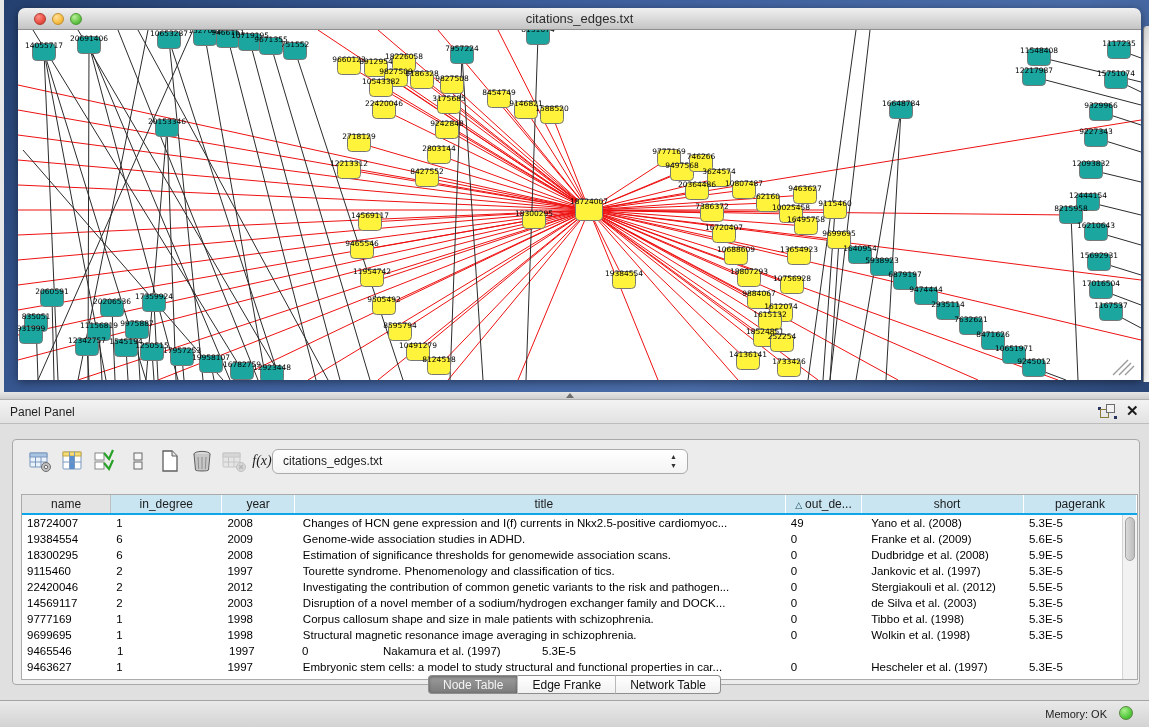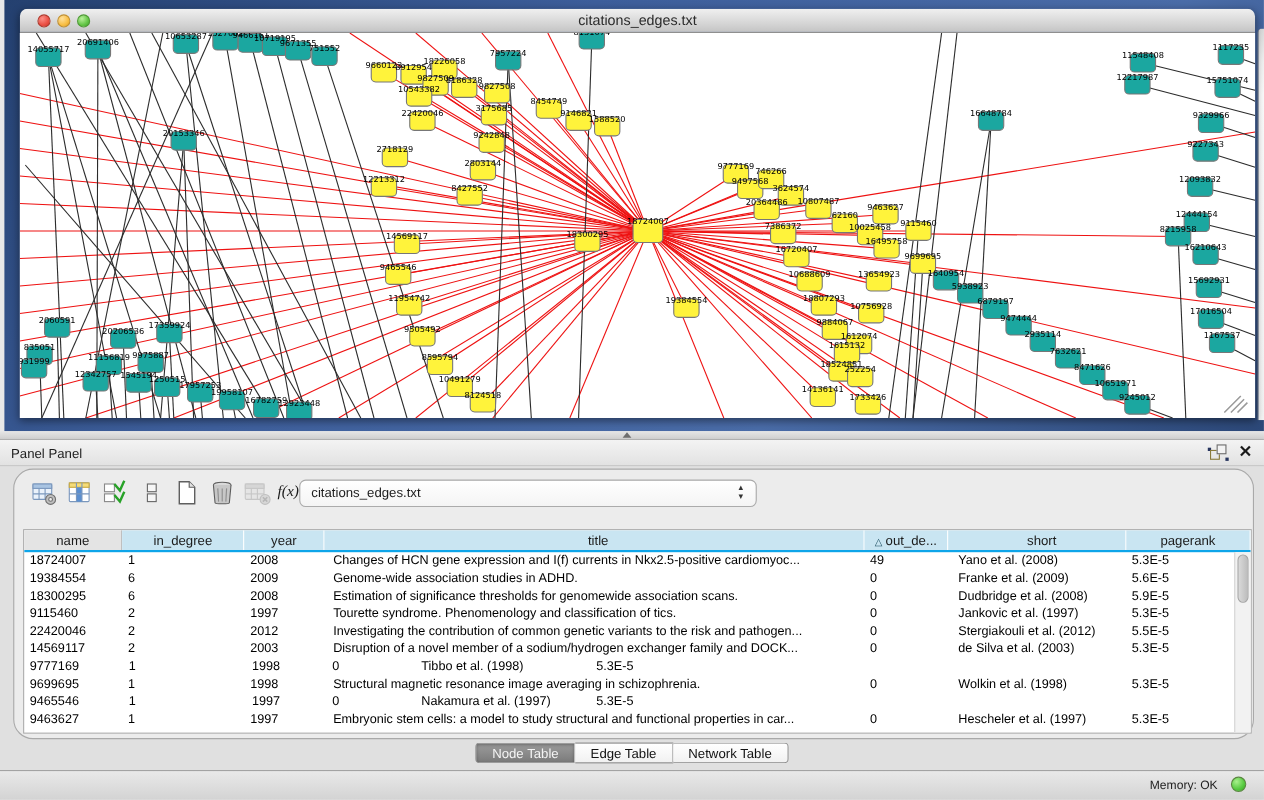--- a/index.html
+++ b/index.html
@@ -38,22 +38,22 @@
     background:linear-gradient(180deg,#F3F3F3,#E2E2E2); border-bottom:1px solid #BDBDBD; }
   #tp-title { position:absolute; left:10px; top:5px; font-size:12px; color:#1E1E1E; }
   #tp-float { position:absolute; left:1100px; top:4px; width:16px; height:16px; }
   #tp-float .sq1 { position:absolute; left:0; top:5px; width:9px; height:9px; border:1.5px solid #8A7B3A; background:transparent; }
   #tp-float .sq2 { position:absolute; left:6px; top:0; width:9px; height:9px; border:1.5px solid #6B6B6B; background:#F3F3F3; }
   #tp-float .dot1 { position:absolute; left:-2px; top:3px; width:3px; height:3px; background:#27355E; }
   #tp-float .dot2 { position:absolute; left:14px; top:12px; width:3px; height:3px; background:#27355E; }
   #tp-close { position:absolute; left:1126px; top:3px; font-size:15px; font-weight:bold; color:#1A1A1A; line-height:16px; }
 
   #tp-body { position:absolute; left:0; top:424px; width:1149px; height:276px; background:#E0E0E0; }
-  #tp-inner { position:absolute; left:12px; top:2px; width:1128px; height:246px;
-    background:#ECECEC; border:1px solid #A9A9A9; border-radius:18px; }
+  #tp-inner { position:absolute; left:12px; top:15px; width:1128px; height:246px;
+    background:#ECECEC; border:1px solid #A9A9A9; border-radius:4px; }
 
   
   #tp-toolbar { position:absolute; left:8px; top:8px; width:1110px; height:30px; }
   .tbi { position:absolute; top:0; width:26px; height:26px; display:flex; align-items:center; justify-content:center; }
   #tbi-fx { font-family:"Liberation Serif", serif; font-style:italic; font-size:14px; color:#1A1A1A; }
   #table-selector { position:absolute; left:251px; top:1px; width:416px; height:25px;
     background:linear-gradient(180deg,#FFFFFF,#F4F4F4); border:1px solid #ABABAB; border-radius:6px;
     font-size:12px; color:#1C1C1C; line-height:23px; padding-left:10px; }
   #selector-arrows { position:absolute; right:10px; top:2px; font-size:7px; color:#333; line-height:9px; text-align:center; }
 
@@ -630,20 +630,21 @@
             <div class="td c2">2003</div>
             <div class="td c3">Disruption of a novel member of a sodium/hydrogen exchanger family and DOCK...</div>
             <div class="td c4">0</div>
             <div class="td c5">de Silva et al. (2003)</div>
             <div class="td c6">5.3E-5</div>
           </div>
           <div class="tr">
             <div class="td c0">9777169</div>
             <div class="td c1">1</div>
             <div class="td c2">1998</div>
+            <div class="td c3">Corpus callosum shape and size in male patients with schizophrenia.</div>
             <div class="td c4">0</div>
             <div class="td c5">Tibbo et al. (1998)</div>
             <div class="td c6">5.3E-5</div>
           </div>
           <div class="tr">
             <div class="td c0">9699695</div>
             <div class="td c1">1</div>
             <div class="td c2">1998</div>
             <div class="td c3">Structural magnetic resonance image averaging in schizophrenia.</div>
             <div class="td c4">0</div>
@@ -671,20 +672,20 @@
       <div id="vscroll">
         <div id="vthumb"></div>
       </div>
     </div>
 
   </div>
 </div>
 
 <div id="tabbar">
     <div class="tab sel">Node Table</div>
-    <div class="tab">Edge Table</div>
+    <div class="tab">Edge Franke</div>
     <div class="tab">Network Table</div>
   </div>
 
 <div id="statusbar">
   <span id="memory-label">Memory: OK</span>
   <div id="memory-indicator"></div>
 </div>
 
 </body></html>

